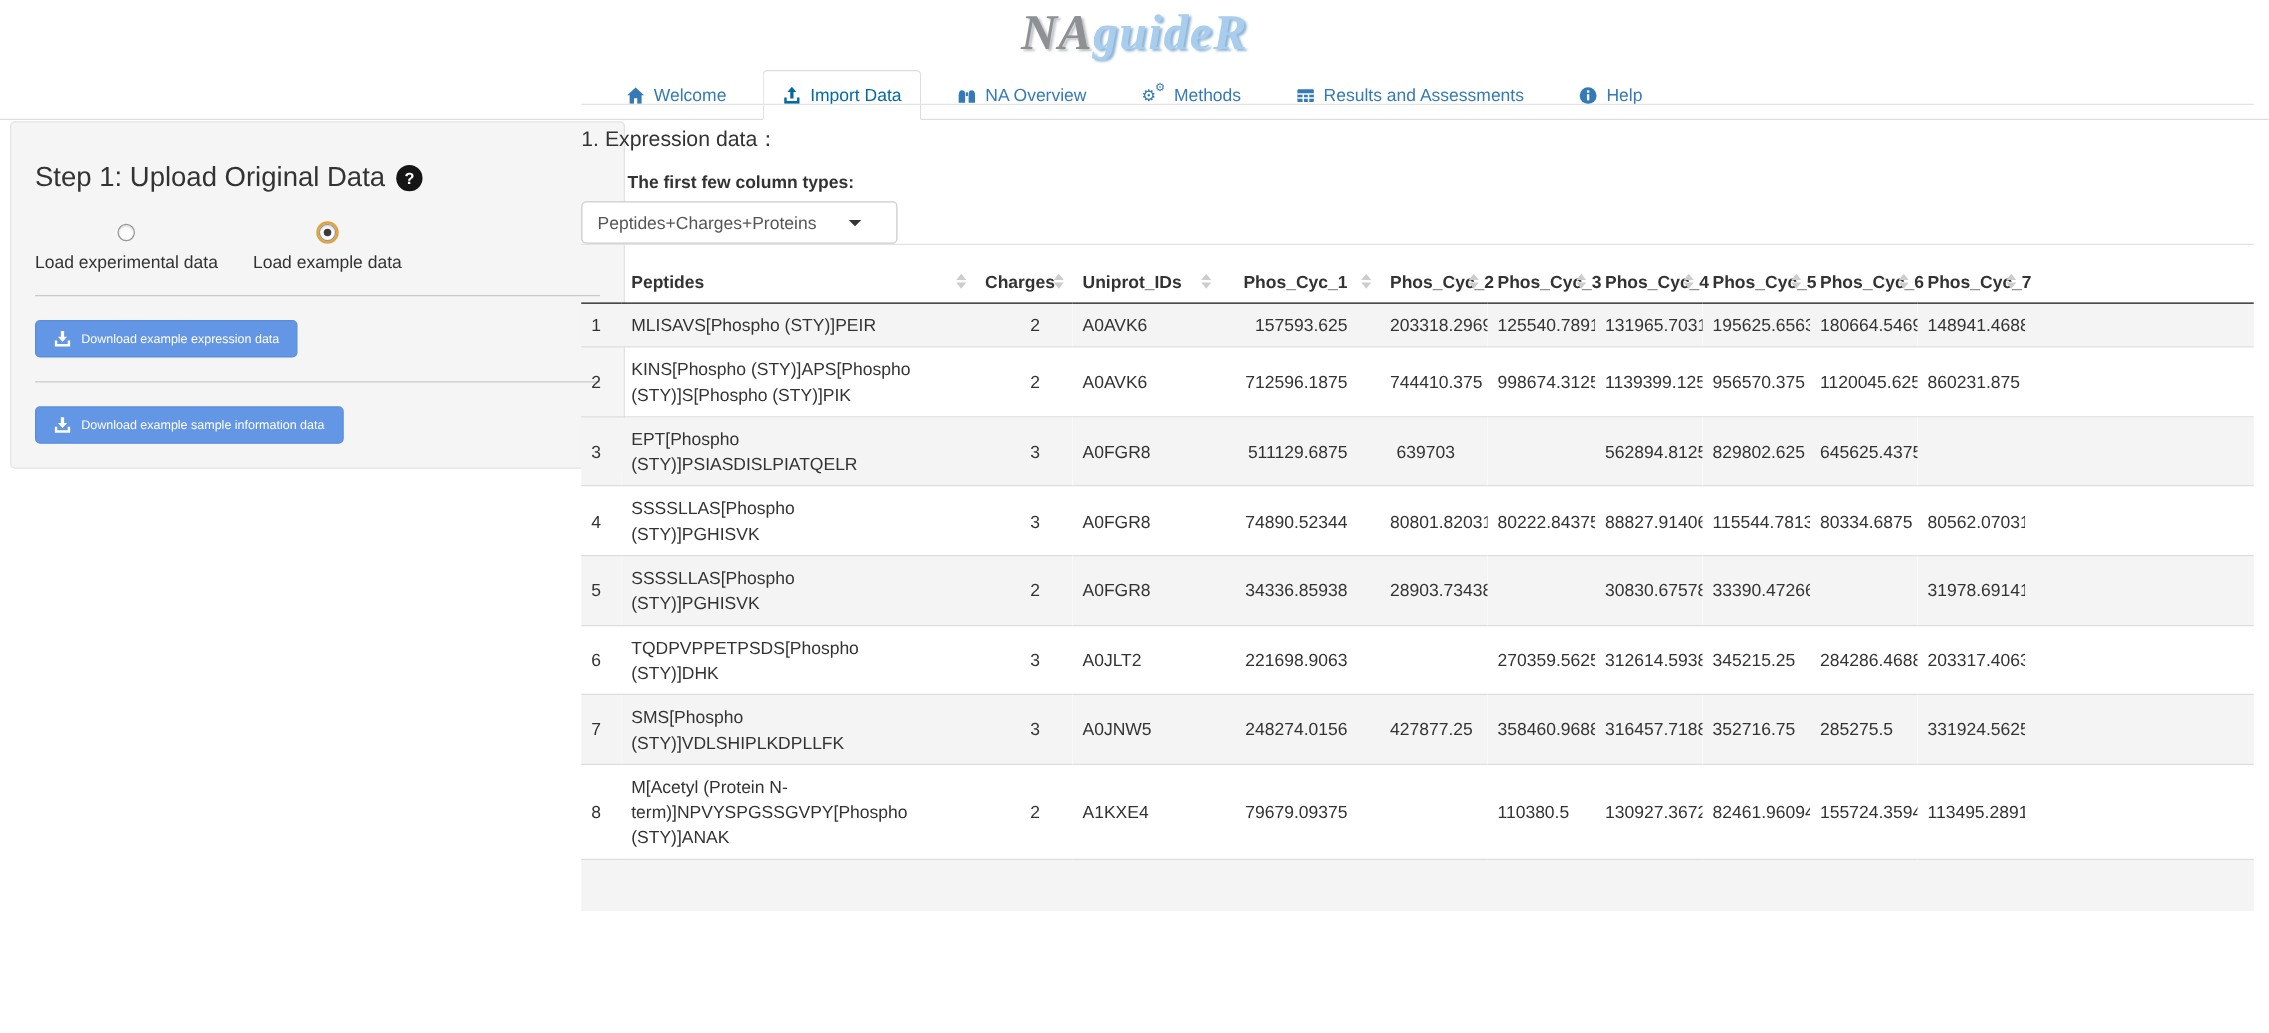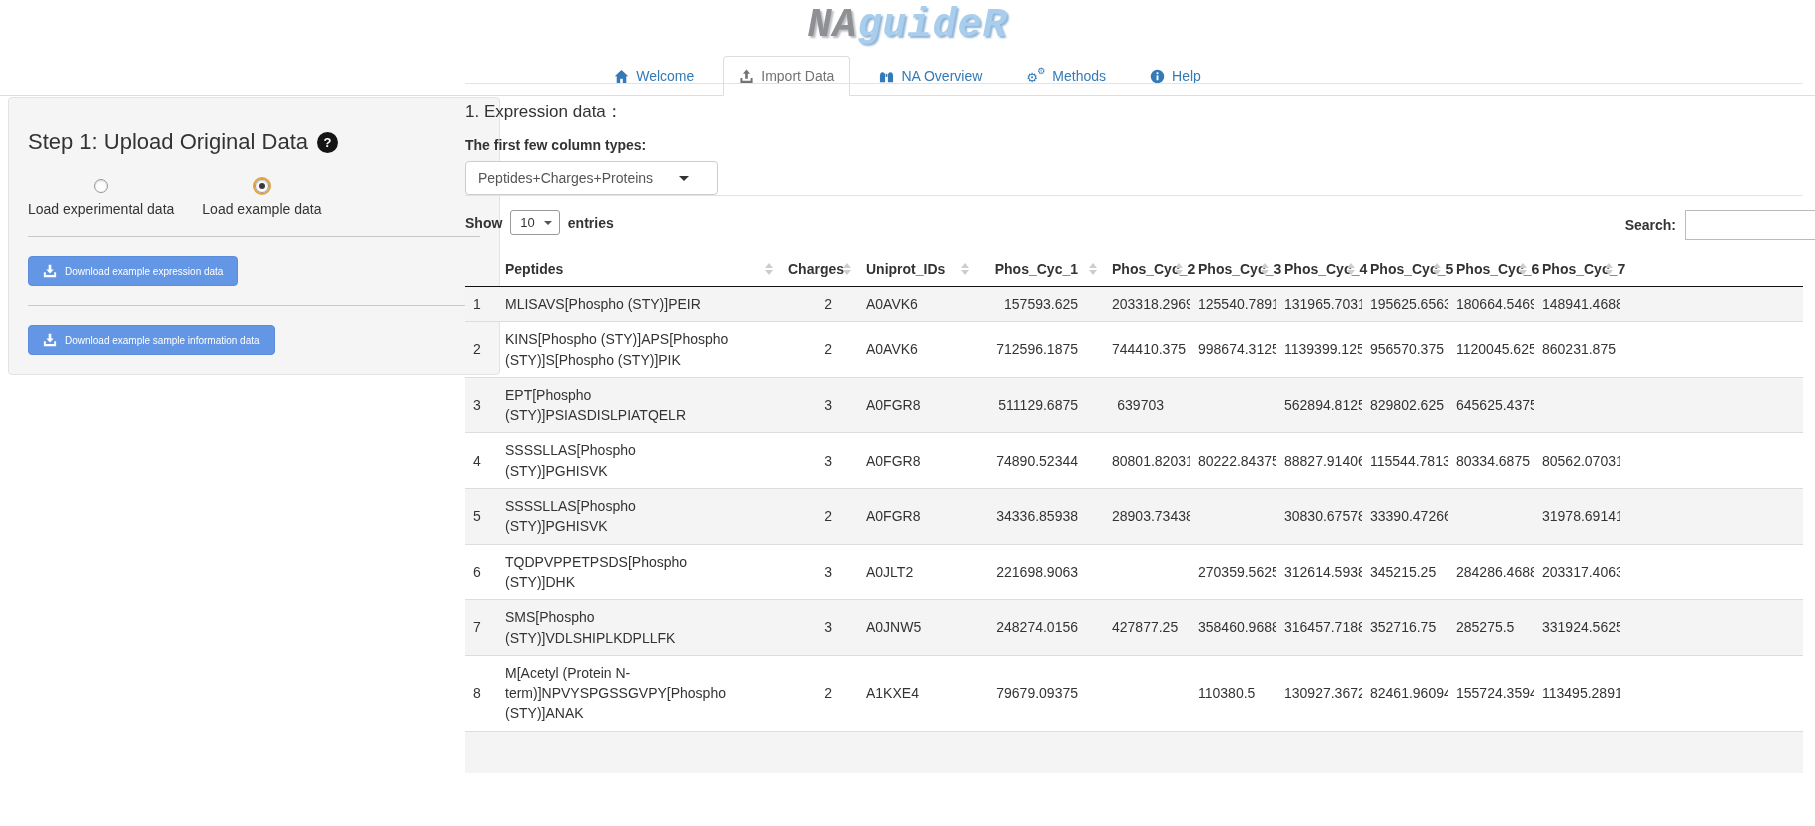--- a/index.html
+++ b/index.html
@@ -7,40 +7,40 @@
     margin: 0; padding: 0;
     width: 1815px; height: 826px;
     overflow: hidden;
     background: #fff;
     font-family: "Liberation Sans", "DejaVu Sans", sans-serif;
     font-size: 14px; color: #333;
   }
   
   .logo {
     height: 50px; text-align: center; padding-top: 3px;
-    font-family: Liberation Mono, monospace;
+    font-family: Liberation Serif, serif;
     font-style: italic; font-weight: bold;
     font-size: 40px; line-height: 46px; letter-spacing: 1px;
     user-select: none;
   }
   .logo .p1 { color: #8f9093; text-shadow: 2px 2px 2px #b9bcc0; }
   .logo .p2 { color: #a9cdec; text-shadow: 2px 2px 2px #8fb4d6; }
   
   .nav {
     height: 46px; border-bottom: 1px solid #ddd;
     display: flex; justify-content: center; align-items: flex-end;
   }
   .nav-item {
     display: flex; align-items: center; gap: 7px;
     padding: 11px 15px; margin: 0 7px;
     color: #337ab7; cursor: pointer; white-space: nowrap; text-align: right;
   }
   .nav-item svg { display: block; flex: 0 0 auto; }
   .nav-item.active {
-    background: #fff; color: #737373;
+    background: #fff; color: #0369a1;
     border: 1px solid #ddd; border-bottom-color: #fff;
     border-radius: 4px 4px 0 0; margin-bottom: -1px;
   }
   .gears { position: relative; display: inline-block; width: 19px; height: 16px;
            font-family: "DejaVu Sans", sans-serif; font-style: normal; line-height: 1; }
   .gears .g1 { position: absolute; left: 0; bottom: 0; font-size: 13px; }
   .gears .g2 { position: absolute; right: 0; top: -1px; font-size: 9px; }
   
   .sidebar {
     position: absolute; left: 8px; top: 97px; width: 492px;
@@ -73,21 +73,21 @@
     display: inline-flex; align-items: center; gap: 8px;
     background: #6396e4; color: #fff; border: 1px solid #5a8edd;
     border-radius: 4px; padding: 7px 14px; font-size: 10px; cursor: pointer;
   }
   .btn svg { display: block; }
   
   .main { position: absolute; left: 465px; top: 83px; width: 1338px; }
   .main hr { border: none; border-top: 1px solid #e3e3e3; margin: 0; }
   .hr1 { margin-top: 15px; }
   .section-title { font-size: 17px; font-weight: 400; margin: 16px 0 14px; }
-  .ctl-label { font-weight: 700; margin-bottom: 8px; }
+  .ctl-label { font-weight: 700; margin-bottom: 8px; margin-left: 37px; }
   .select-box {
     position: relative; width: 253px; height: 34px;
     border: 1px solid #ccc; border-radius: 4px; background: #fff;
     display: flex; align-items: center; padding: 0 40px 0 12px;
     color: #555; cursor: pointer;
   }
   .select-box .caret {
     position: absolute; right: 28px; top: 50%; margin-top: -2px;
     width: 0; height: 0;
     border-left: 5px solid transparent; border-right: 5px solid transparent;
@@ -178,20 +178,34 @@
   </div>
 
   <div class="nav-item">
     <span class="gears">
       <span class="g1">⚙</span>
       <span class="g2">⚙</span>
     </span>
     <span>Methods</span>
   </div>
 
+  <div class="nav-item">
+    <span>
+      <svg width="15" height="15" viewBox="0 0 16 16">
+          <rect x="1" y="2.5" width="14" height="11" rx="1" fill="currentColor"></rect>
+          <g stroke="#fff" stroke-width="1.3">
+            <line x1="1" y1="6.6" x2="15" y2="6.6"></line>
+            <line x1="1" y1="10.1" x2="15" y2="10.1"></line>
+            <line x1="6" y1="6.6" x2="6" y2="13.5"></line>
+            <line x1="10.5" y1="6.6" x2="10.5" y2="13.5"></line>
+          </g>
+        </svg>
+    </span>
+    <span>Results and Assessments</span>
+  </div>
 
   <div class="nav-item">
     <span>
       <svg width="15" height="15" viewBox="0 0 16 16">
           <circle cx="8" cy="8" r="7.2" fill="currentColor"></circle>
           <rect x="7" y="6.8" width="2" height="5.2" fill="#fff"></rect>
           <rect x="7" y="3.5" width="2" height="2" fill="#fff"></rect>
         </svg>
     </span>
     <span>Help</span>
@@ -248,34 +262,20 @@
 
   <div class="ctl-label">The first few column types:</div>
 
   <div class="select-box">
     <span>Peptides+Charges+Proteins</span>
     <span class="caret"></span>
   </div>
 
   <hr class="hr2">
 
-  <div class="controls">
-    <div class="length">
-      <span>Show</span>
-      <span class="len-select">
-        <span>10</span>
-        <span class="caret"></span>
-      </span>
-      <span>entries</span>
-    </div>
-    <div class="search">
-      <span>Search:</span>
-      <input type="text" value="" style="">
-    </div>
-  </div>
 
   <table>
     <colgroup>
       <col style="width:32px">
         <col style="width:283px">
         <col style="width:78px">
         <col style="width:118px">
       <col style="width:128px">
         <col style="width:86px">
         <col style="width:86px">

